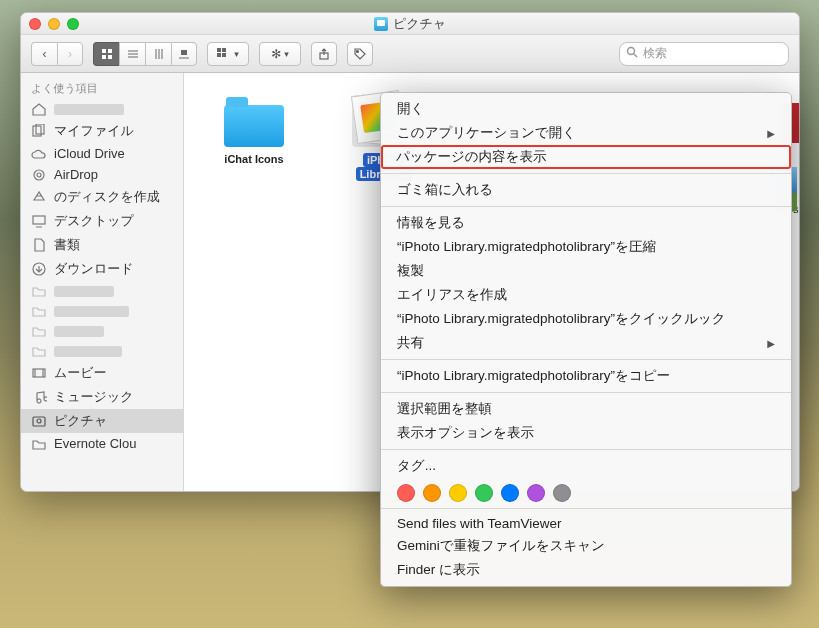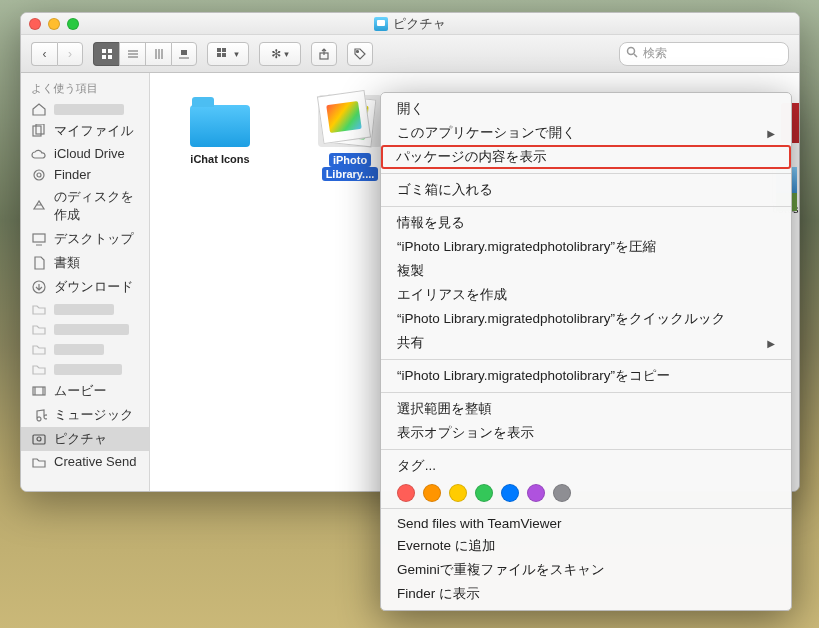--- a/index.html
+++ b/index.html
@@ -48,21 +48,21 @@
   .seg .seg-btn:last-child { border-radius:0 4px 4px 0; border-right:1px solid #c0c0c0; }
   .seg .seg-btn.active { background:#6c6c6c; color:#fff; border-color:#5a5a5a; }
   .tb-gap { flex:1; }
   .search {
     width: 170px; height: 24px; border:1px solid #c6c6c6; border-radius:8px;
     display:flex; align-items:center; padding:0 6px; background:#fff; color:#999;
     font-size:12px; gap:5px;
   }
   .body { flex:1; display:flex; min-height:0; }
   .sidebar {
-    width: 129px; border-right:1px solid #d6d6d6; background:rgba(244,244,244,0.9);
+    width: 163px; border-right:1px solid #d6d6d6; background:rgba(244,244,244,0.9);
     overflow-y:auto; font-size:13px;
   }
   .side-h { color:#8a8a8a; font-size:11px; padding:8px 10px 3px; }
   .side-item { display:flex; align-items:center; gap:7px; padding:3px 10px; color:#333; }
   .side-item .si-ico { width:16px; height:14px; display:inline-block; }
   .side-item.sel { background:#d7d7d7; }
   .side-item.blur { color:#b8b8b8; }
   .content {
     flex:1; background:#fff; position:relative; overflow:hidden;
   }
@@ -202,21 +202,21 @@
         <span class="si-ico"><svg width="16" height="14" viewBox="0 0 16 14" fill="none" stroke="#7a7a7a" stroke-width="1.2">
               <path d="M4 11a3 3 0 0 1 0-6 4 4 0 0 1 7 1 2.5 2.5 0 0 1 1 5z"></path>
             </svg></span>
         <span>iCloud Drive</span>
       </div>
       <div class="side-item">
         <span class="si-ico"><svg width="16" height="14" viewBox="0 0 16 14" fill="none" stroke="#7a7a7a" stroke-width="1.2">
               <circle cx="8" cy="7" r="2"></circle>
               <circle cx="8" cy="7" r="5"></circle>
             </svg></span>
-        <span>Finder</span>
+        <span>AirDrop</span>
       </div>
       <div class="side-item">
         <span class="si-ico"><svg width="16" height="14" viewBox="0 0 16 14" fill="none" stroke="#7a7a7a" stroke-width="1.2">
               <path d="M8 2 L3 10 H13 Z M6 6 H10"></path>
             </svg></span>
         <span>のディスクを作成</span>
       </div>
       <div class="side-item">
         <span class="si-ico"><svg width="16" height="14" viewBox="0 0 16 14" fill="none" stroke="#7a7a7a" stroke-width="1.2">
               <rect x="2" y="2" width="12" height="8"></rect>
@@ -279,21 +279,21 @@
         <span class="si-ico"><svg width="16" height="14" viewBox="0 0 16 14" fill="none" stroke="#555" stroke-width="1.2">
               <rect x="2" y="3" width="12" height="9" rx="1"></rect>
               <circle cx="8" cy="7" r="2"></circle>
             </svg></span>
         <span>ピクチャ</span>
       </div>
       <div class="side-item">
         <span class="si-ico"><svg width="16" height="14" viewBox="0 0 16 14" fill="none" stroke="#7a7a7a" stroke-width="1.2">
               <path d="M2 4 H6 L8 6 H14 V12 H2 Z"></path>
             </svg></span>
-        <span>Creative Send</span>
+        <span>Evernote Clou</span>
       </div>
     </div>
 
     <div class="content">
       <div class="icon-grid">
         <div class="f-item">
           <div class="f-ico">
               <div class="folder"></div>
             </div>
           <span class="lbl">iChat Icons</span>
@@ -375,21 +375,18 @@
     <span class="tag-dot" style="background:#34c759"></span>
     <span class="tag-dot" style="background:#007aff"></span>
     <span class="tag-dot" style="background:#af52de"></span>
     <span class="tag-dot" style="background:#8e8e93"></span>
   </div>
   <div class="ctx-sep"></div>
   <div class="ctx-item">
       <span>Send files with TeamViewer</span>
     </div>
   <div class="ctx-item">
-      <span>Evernote に追加</span>
-    </div>
-  <div class="ctx-item">
       <span>Geminiで重複ファイルをスキャン</span>
     </div>
   <div class="ctx-item">
       <span>Finder に表示</span>
     </div>
 </div>
 
 </body></html>

